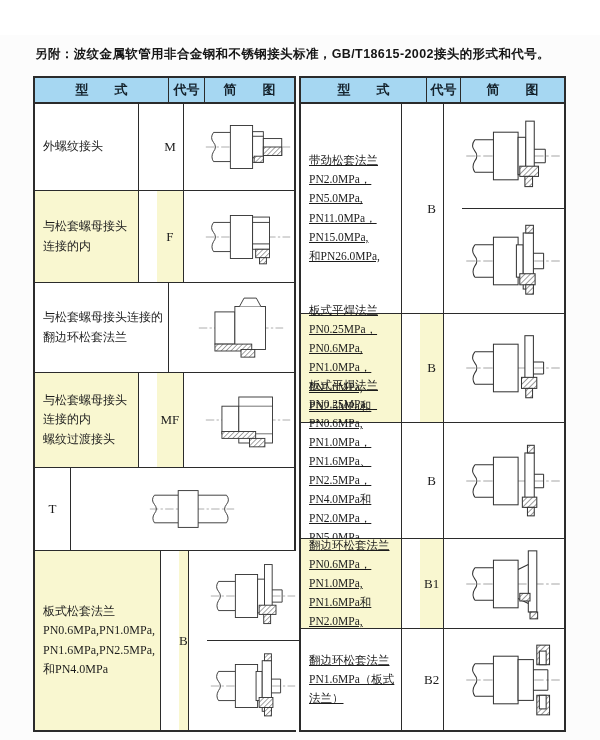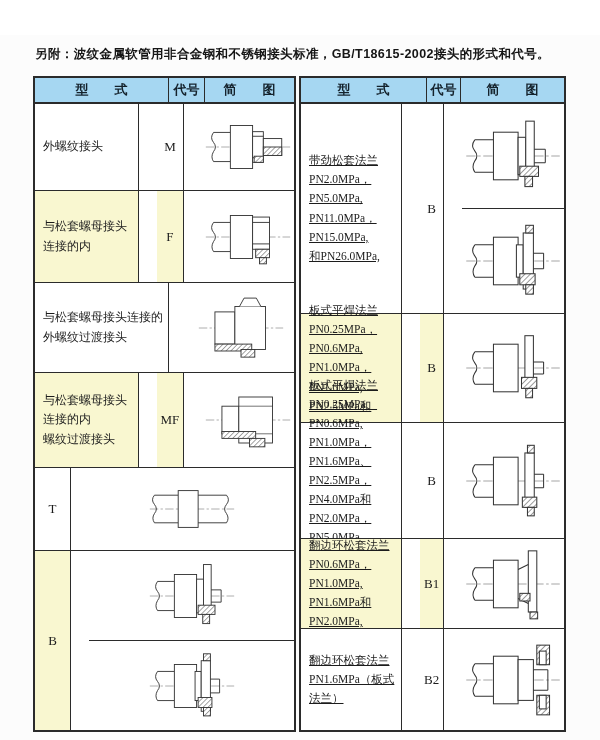--- a/index.html
+++ b/index.html
@@ -185,21 +185,21 @@
       <div class="c-diag">
         <svg class="diag" viewBox="0 0 120 90">
             <use href="#g-f"></use>
           </svg>
       </div>
     </div>
 
     <div class="row" style="height:90px">
       <div class="c-type">
           <div class="type-text">与松套螺母接头连接的
-外螺纹过渡接头</div>
+翻边环松套法兰</div>
         </div>
       <div class="c-diag">
         <svg class="diag" viewBox="0 0 120 90">
             <use href="#g-mm"></use>
           </svg>
       </div>
     </div>
 
     <div class="row yellow" style="height:95px">
       <div class="c-type">
@@ -217,20 +217,26 @@
     <div class="row" style="height:83px">
       <div class="c-code">T</div>
       <div class="c-diag">
         <svg class="diag" viewBox="0 0 120 90">
             <use href="#g-t"></use>
           </svg>
       </div>
     </div>
 
     <div class="row yellow grow">
+      <div class="c-type">
+          <div class="type-text">板式松套法兰
+PN0.6MPa,PN1.0MPa,
+PN1.6MPa,PN2.5MPa,
+和PN4.0MPa</div>
+        </div>
       <div class="c-code">B</div>
       <div class="c-diag split">
         <div class="sub divider">
           <svg class="diag" viewBox="0 0 120 90">
               <use href="#g-btall"></use>
             </svg>
         </div>
         <div class="sub">
           <svg class="diag" viewBox="0 0 120 90">
               <use href="#g-bneck"></use>

